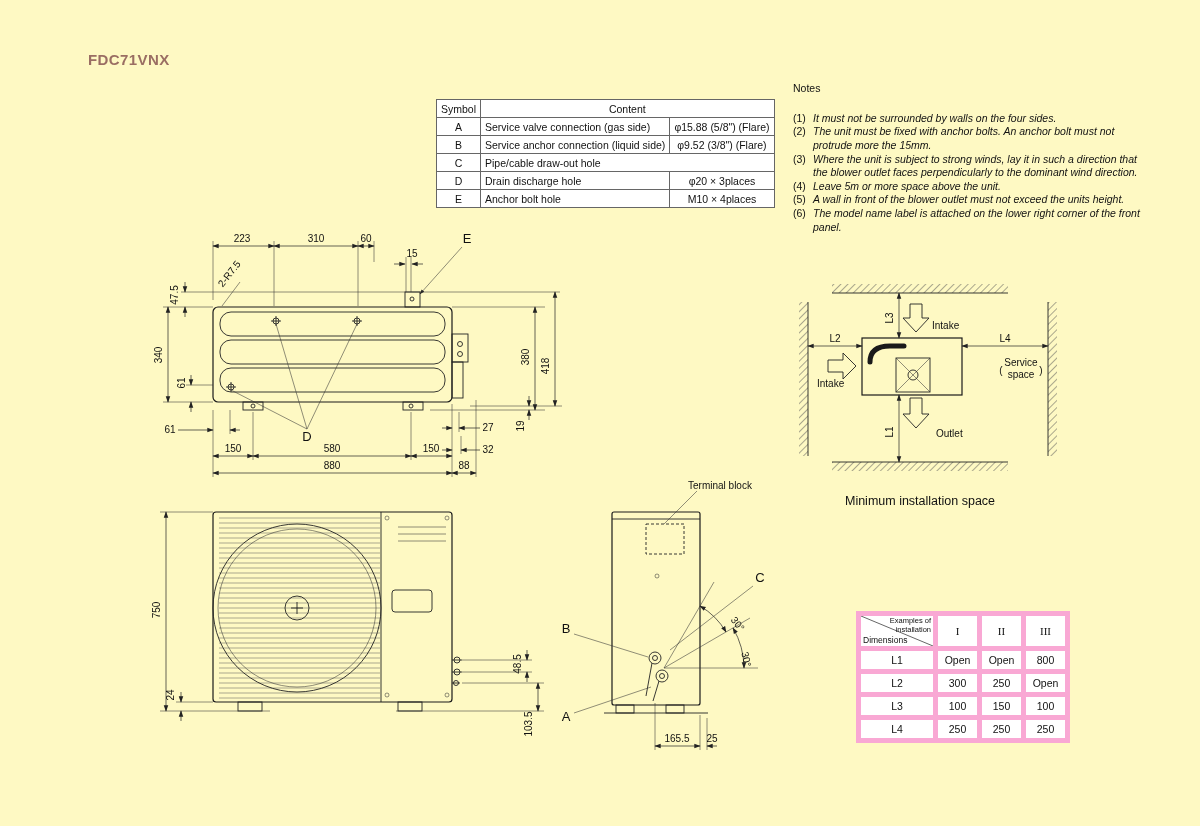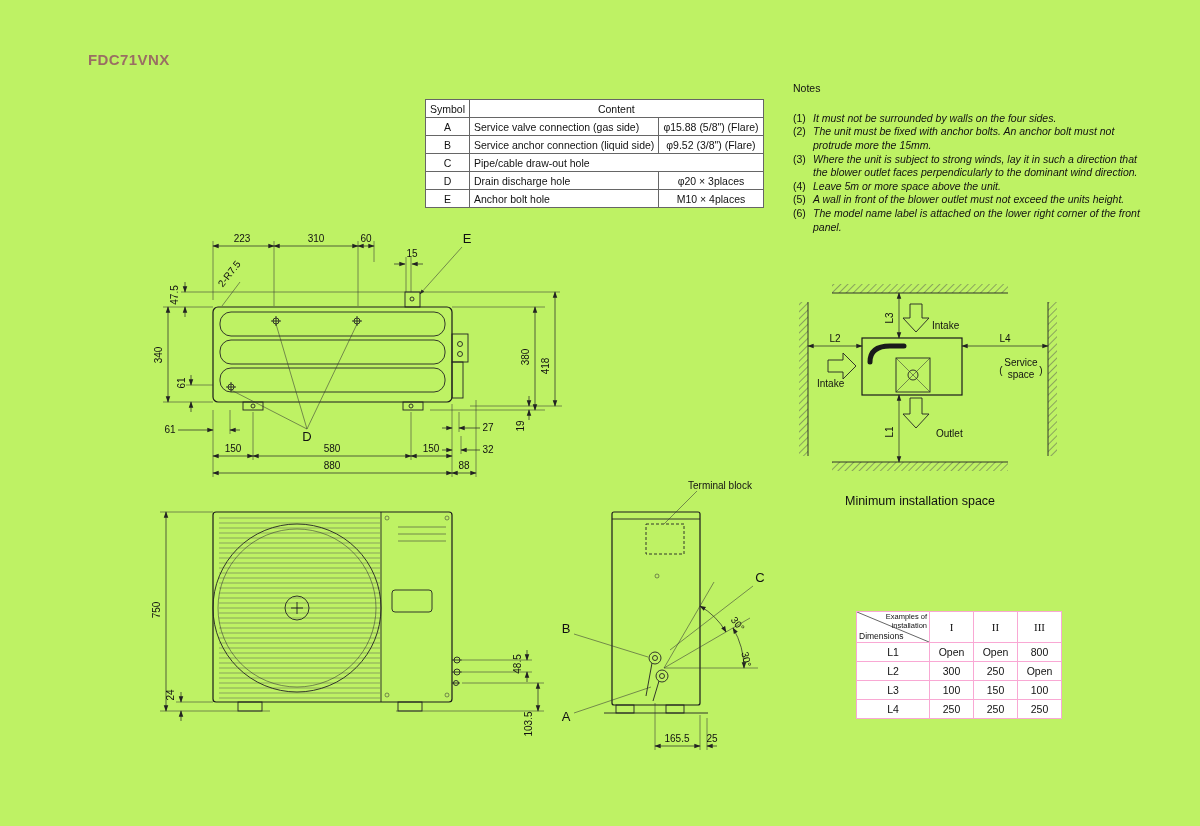--- a/index.html
+++ b/index.html
@@ -1,39 +1,39 @@
 <!DOCTYPE html>
 <html><head>
 <meta charset="utf-8">
 <style>
   html,body{margin:0;padding:0;background:#fff;}
-  .page{position:relative;width:1200px;height:826px;background:#bef264;overflow:hidden;
+  .page{position:relative;width:1200px;height:826px;background:#fef9c3;overflow:hidden;
         font-family:"Liberation Sans","DejaVu Sans",sans-serif;color:#111;}
   .title{position:absolute;left:88px;top:51px;font-size:15px;font-weight:bold;
          color:#9a6e63;letter-spacing:.4px;}
   .drawing{position:absolute;left:0;top:0;}
   .drawing text{font-family:"Liberation Sans","DejaVu Sans",sans-serif;font-size:10px;fill:#111;}
   .drawing text.lbl{font-size:13px;}
   .drawing text.cap{font-size:12.5px;}
   .b{stroke:#1a1a1a;stroke-width:1.2;fill:none;}
   .m{stroke:#222;stroke-width:0.9;fill:none;}
   .t{stroke:#333;stroke-width:0.55;fill:none;}
   .d{stroke:#222;stroke-width:0.7;fill:none;}
   .grille{stroke:#555;stroke-width:0.5;fill:none;}
   .dash{stroke:#222;stroke-width:0.9;fill:none;stroke-dasharray:3 2;}
   .thick{stroke:#1a1a1a;stroke-width:5;fill:none;stroke-linecap:round;}
   table{border-collapse:collapse;background:#fff;}
-  .symbol-table{position:absolute;left:425px;top:99px;}
+  .symbol-table{position:absolute;left:436px;top:99px;}
   .symbol-table th,.symbol-table td{border:1px solid #666;font-size:10.5px;font-weight:normal;
          padding:1px 4px;height:15px;white-space:nowrap;}
   .symbol-table .c{text-align:center;}
   .symbol-table .l{text-align:left;}
   .symbol-table th{text-align:center;}
   .install-table{position:absolute;left:856px;top:611px;}
-  .install-table th,.install-table td{border:1px solid #f9a8d4;font-size:10.5px;font-weight:normal;
+  .install-table th,.install-table td{border:5px solid #f9a8d4;font-size:10.5px;font-weight:normal;
          text-align:center;padding:0 2px;height:18px;}
   .install-table th.roman{font-family:"Liberation Serif","DejaVu Serif",serif;font-size:11px;}
   .install-table .corner{position:relative;width:72px;height:30px;padding:0;}
   .corner .diag{position:absolute;left:0;top:0;width:100%;height:100%;}
   .corner .c-top{position:absolute;top:1px;right:2px;width:54px;font-size:7.5px;line-height:1.15;text-align:right;}
   .corner .c-bottom{position:absolute;bottom:1px;left:2px;font-size:8.5px;text-align:center;}
   .notes{position:absolute;left:793px;top:82px;width:356px;font-size:10.5px;line-height:1.3;}
   .notes-title{margin-bottom:16px;}
   .note-item{display:flex;}
   .note-num{flex:none;width:20px;}

